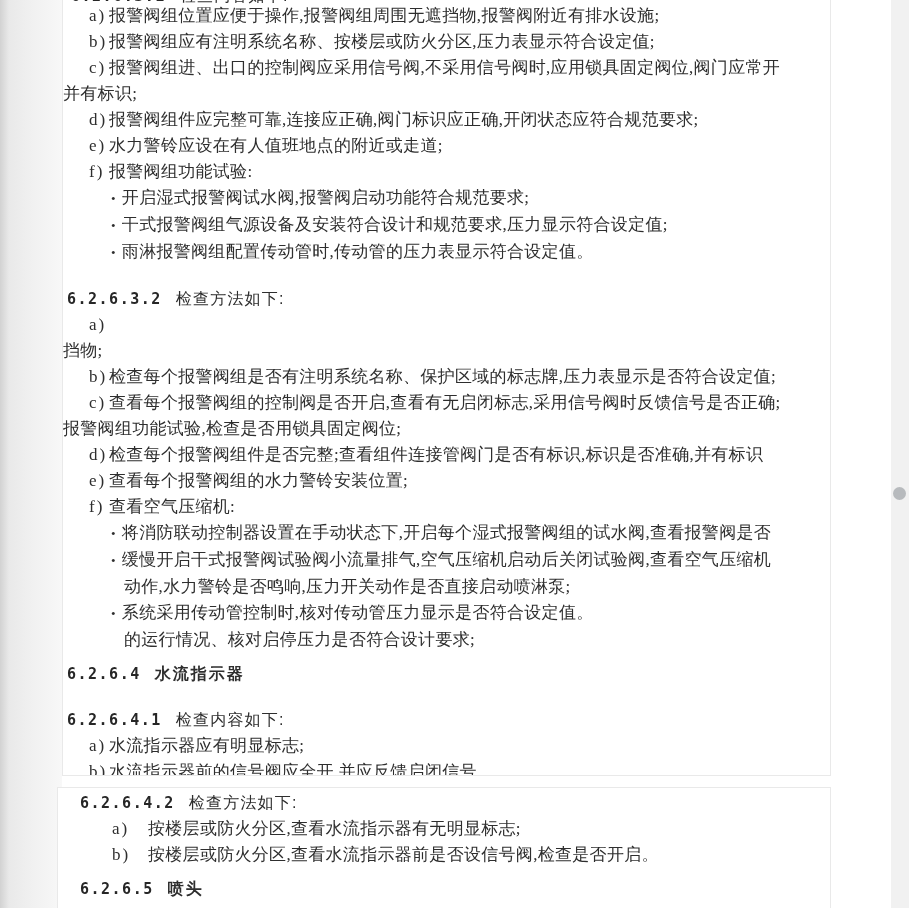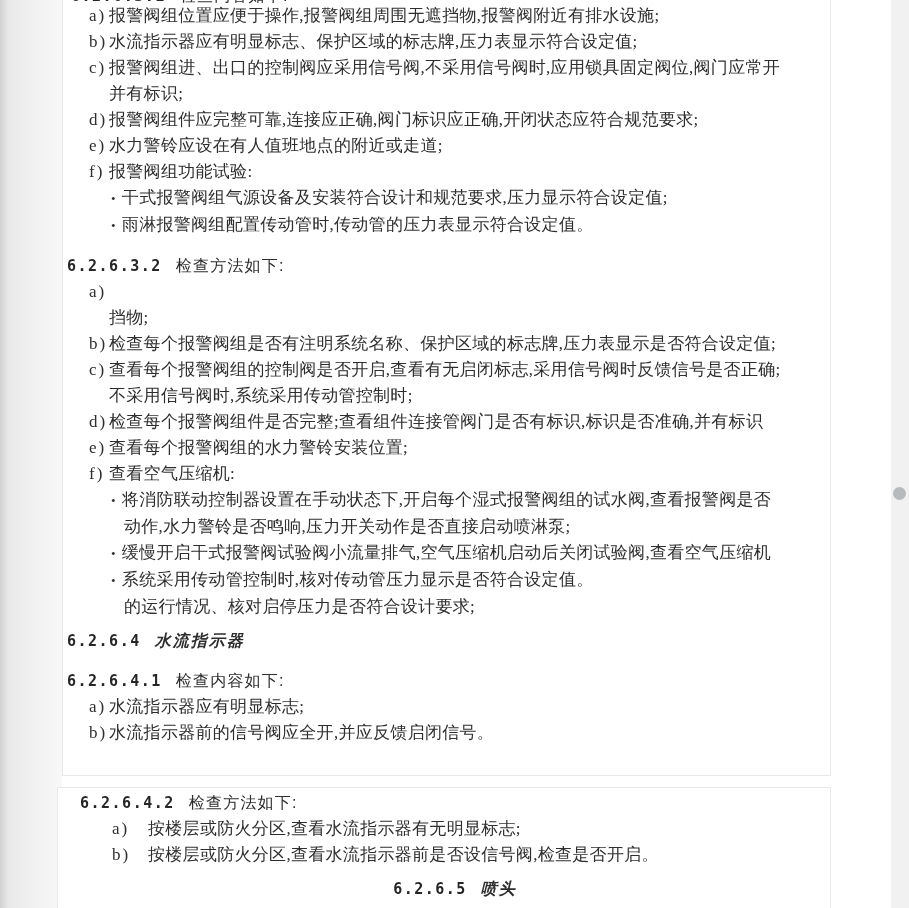--- a/index.html
+++ b/index.html
@@ -31,106 +31,107 @@
   .page2 .content{padding-top:2px;}
 
   .line{line-height:26px;font-size:17px;letter-spacing:.3px;white-space:nowrap;}
   .gap{margin-top:8px;}
 
   
   .section,.heading,.cut{
     font-family:"Liberation Sans","DejaVu Sans",sans-serif;
     font-size:16px;letter-spacing:1.2px;margin-left:4px;
   }
-  .heading .txt{font-weight:bold;letter-spacing:2px;font-style:italic;}
+  .heading .txt{font-weight:bold;letter-spacing:2px;}
   .num{
     font-family:"DejaVu Sans Mono","Liberation Mono",monospace;
     font-weight:bold;font-size:15px;letter-spacing:1.5px;margin-right:14px;color:#262626;
   }
   .cut{position:absolute;top:-16px;left:4px;}
-  .page1 .section{margin-top:14px;}
+  .page1 .section{margin-top:20px;}
 
   
   .item{margin-left:26px;display:flex;}
   .item .label{flex:0 0 20px;letter-spacing:2px;}
-  .wrap{margin-left:46px;}
+  .wrap{}
   .bullet{margin-left:48px;}
   .dot{margin-right:6px;font-size:13px;}
   .bwrap{margin-left:61px;}
 
   
   .page2 .section{margin-left:22px;}
-  .page2 .heading{margin-left:22px;text-align:center;}
+  .page2 .heading{margin-left:22px;}
   .page2 .item{margin-left:54px;}
   .page2 .item .label{flex:0 0 36px;}
 </style>
 </head>
 <body>
 
 <div class="left-edge"></div>
 
 <div class="page page1">
   <div class="content">
       <div class="line cut"><span class="num">6.2.6.3.1</span><span class="txt">检查内容如下:</span></div>
       <div class="line item">
         <span class="label">a)</span>
         <span class="txt">报警阀组位置应便于操作,报警阀组周围无遮挡物,报警阀附近有排水设施;</span>
       </div>
       <div class="line item">
         <span class="label">b)</span>
-        <span class="txt">水流指示器应有明显标志、保护区域的标志牌,压力表显示符合设定值;</span>
+        <span class="txt">报警阀组应有注明系统名称、按楼层或防火分区,压力表显示符合设定值;</span>
       </div>
       <div class="line item">
         <span class="label">c)</span>
         <span class="txt">报警阀组进、出口的控制阀应采用信号阀,不采用信号阀时,应用锁具固定阀位,阀门应常开</span>
       </div>
       <div class="line wrap"><span class="txt">并有标识;</span></div>
       <div class="line item">
         <span class="label">d)</span>
         <span class="txt">报警阀组件应完整可靠,连接应正确,阀门标识应正确,开闭状态应符合规范要求;</span>
       </div>
       <div class="line item">
         <span class="label">e)</span>
         <span class="txt">水力警铃应设在有人值班地点的附近或走道;</span>
       </div>
       <div class="line item">
         <span class="label">f)</span>
         <span class="txt">报警阀组功能试验:</span>
       </div>
+      <div class="line bullet"><span class="dot">•</span><span class="txt">开启湿式报警阀试水阀,报警阀启动功能符合规范要求;</span></div>
       <div class="line bullet"><span class="dot">•</span><span class="txt">干式报警阀组气源设备及安装符合设计和规范要求,压力显示符合设定值;</span></div>
       <div class="line bullet"><span class="dot">•</span><span class="txt">雨淋报警阀组配置传动管时,传动管的压力表显示符合设定值。</span></div>
       <div class="line section"><span class="num">6.2.6.3.2</span><span class="txt">检查方法如下:</span></div>
       <div class="line item">
         <span class="label">a)</span>
       </div>
       <div class="line wrap"><span class="txt">挡物;</span></div>
       <div class="line item">
         <span class="label">b)</span>
         <span class="txt">检查每个报警阀组是否有注明系统名称、保护区域的标志牌,压力表显示是否符合设定值;</span>
       </div>
       <div class="line item">
         <span class="label">c)</span>
         <span class="txt">查看每个报警阀组的控制阀是否开启,查看有无启闭标志,采用信号阀时反馈信号是否正确;</span>
       </div>
-      <div class="line wrap"><span class="txt">不采用信号阀时,系统采用传动管控制时;</span></div>
+      <div class="line wrap"><span class="txt">报警阀组功能试验,检查是否用锁具固定阀位;</span></div>
       <div class="line item">
         <span class="label">d)</span>
         <span class="txt">检查每个报警阀组件是否完整;查看组件连接管阀门是否有标识,标识是否准确,并有标识</span>
       </div>
       <div class="line item">
         <span class="label">e)</span>
         <span class="txt">查看每个报警阀组的水力警铃安装位置;</span>
       </div>
       <div class="line item">
         <span class="label">f)</span>
         <span class="txt">查看空气压缩机:</span>
       </div>
       <div class="line bullet"><span class="dot">•</span><span class="txt">将消防联动控制器设置在手动状态下,开启每个湿式报警阀组的试水阀,查看报警阀是否</span></div>
+      <div class="line bullet"><span class="dot">•</span><span class="txt">缓慢开启干式报警阀试验阀小流量排气,空气压缩机启动后关闭试验阀,查看空气压缩机</span></div>
       <div class="line bwrap"><span class="txt">动作,水力警铃是否鸣响,压力开关动作是否直接启动喷淋泵;</span></div>
-      <div class="line bullet"><span class="dot">•</span><span class="txt">缓慢开启干式报警阀试验阀小流量排气,空气压缩机启动后关闭试验阀,查看空气压缩机</span></div>
       <div class="line bullet"><span class="dot">•</span><span class="txt">系统采用传动管控制时,核对传动管压力显示是否符合设定值。</span></div>
       <div class="line bwrap"><span class="txt">的运行情况、核对启停压力是否符合设计要求;</span></div>
       <div class="line heading gap"><span class="num">6.2.6.4</span><span class="txt">水流指示器</span></div>
       <div class="line section gap"><span class="num">6.2.6.4.1</span><span class="txt">检查内容如下:</span></div>
       <div class="line item">
         <span class="label">a)</span>
         <span class="txt">水流指示器应有明显标志;</span>
       </div>
       <div class="line item">
         <span class="label">b)</span>

